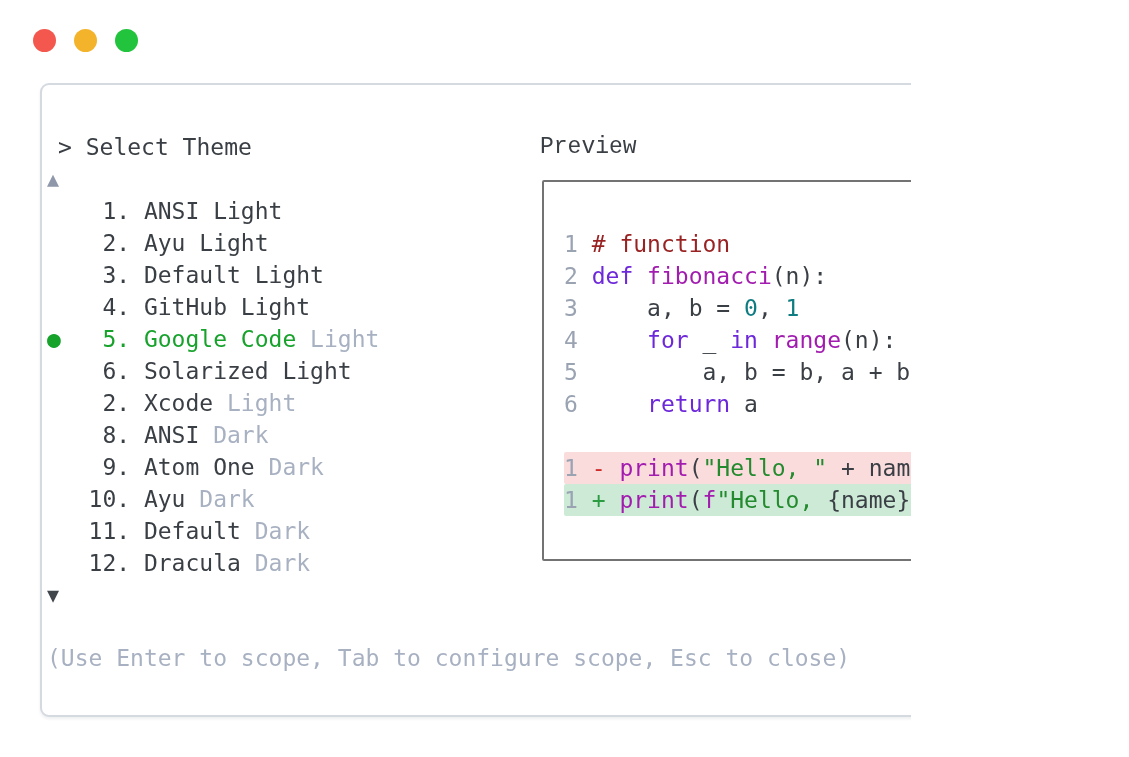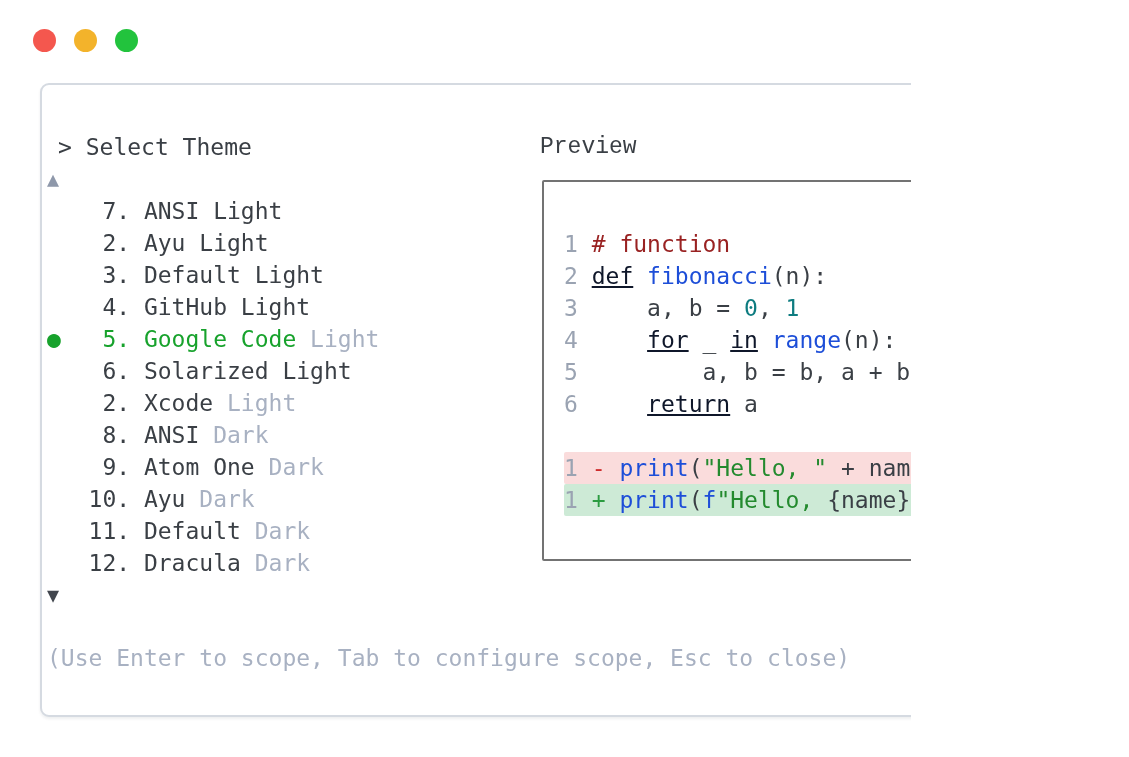--- a/index.html
+++ b/index.html
@@ -48,22 +48,22 @@
     overflow:hidden;
   }
   .cl { height:32px; line-height:32px; font-size:23px; white-space:pre; color:#3a3f45; }
   .ln { color:#9aa3b2; }
   .hl { display:inline-block; height:32px; line-height:32px; padding-right:6px; border-radius:2px; }
   .hl.removed { background:#fadcdc; }
   .hl.added   { background:#cdead6; }
 
   .tk-pln { color:#3a3f45; }
   .tk-com { color:#992222; }
-  .tk-kw  { color:#0f172a;text-decoration:underline; }
-  .tk-fn  { color:#1d4ed8; }
+  .tk-kw  { color:#6d28d9; }
+  .tk-fn  { color:#a21caf; }
   .tk-lit { color:#0e7c80; }
   .tk-str { color:#238a2e; }
   .tk-minus { color:#ce2b2b; }
   .tk-plus  { color:#2b9c41; }
 </style>
 </head>
 <body>
 
 <div class="stage">
 
@@ -74,21 +74,21 @@
     </div>
 
   <div class="card">
 
     <div class="mono dlg-title">&gt; Select Theme</div>
     <div class="mono prev-label">Preview</div>
 
     <div class="scroll-up">▲</div>
 
     <div class="theme-list">
-        <div class="row"><span>    7. ANSI Light</span></div>
+        <div class="row"><span>    1. ANSI Light</span></div>
         <div class="row"><span>    2. Ayu Light</span></div>
         <div class="row"><span>    3. Default Light</span></div>
         <div class="row"><span>    4. GitHub Light</span></div>
         <div class="row selected"><span>●   5. Google Code</span><span class="dim"> Light</span></div>
         <div class="row"><span>    6. Solarized Light</span></div>
         <div class="row"><span>    2. Xcode</span><span class="dim"> Light</span></div>
         <div class="row"><span>    8. ANSI</span><span class="dim"> Dark</span></div>
         <div class="row"><span>    9. Atom One</span><span class="dim"> Dark</span></div>
         <div class="row"><span>   10. Ayu</span><span class="dim"> Dark</span></div>
         <div class="row"><span>   11. Default</span><span class="dim"> Dark</span></div>

